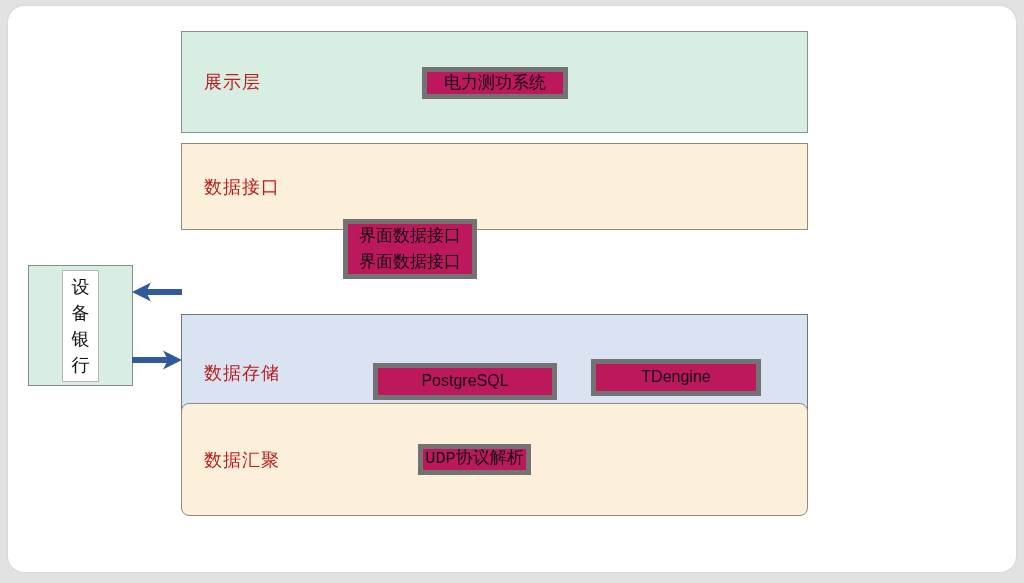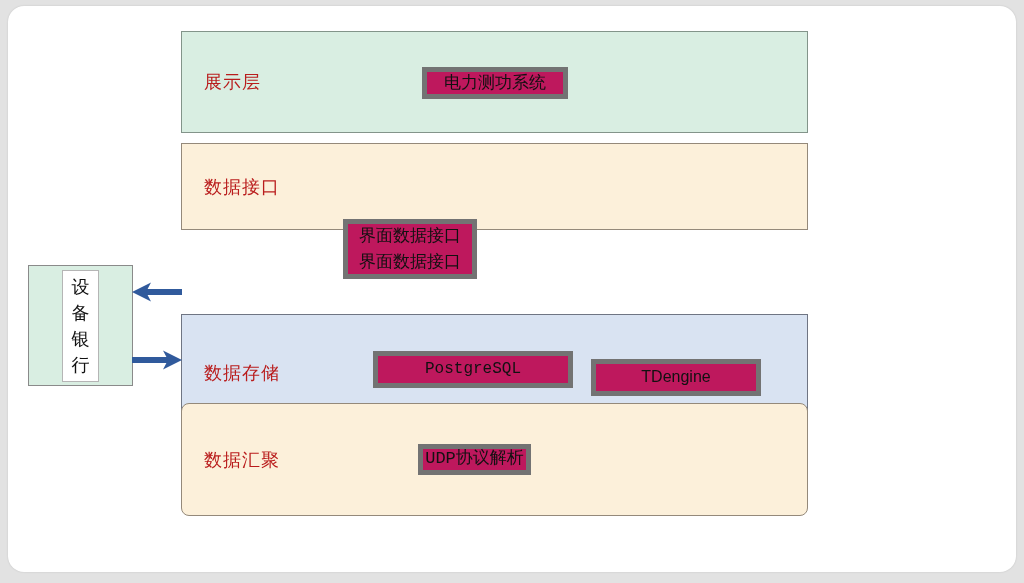--- a/index.html
+++ b/index.html
@@ -61,21 +61,21 @@
   <div class="layer" style="top: 143px; height: 87px; background-color: rgb(252, 240, 218); border-color: rgb(148, 137, 122);">
     <span class="layer-label">数据接口</span>
     <div class="node" style="left:161px;top:27px;width:134px;height:60px;margin-top:48px;">
       <span class="line">界面数据接口</span>
       <span class="line">界面数据接口</span>
     </div>
   </div>
 
   <div class="layer" style="top: 266px; height: 118px; background-color: rgb(217, 227, 242); border-color: rgb(111, 117, 131); margin-top: 48px;">
     <span class="layer-label">数据存储</span>
-    <div class="node" style="left:191px;top:36px;width:200px;height:37px;font-size:16px;font-family:Liberation Mono, monospace;">
+    <div class="node" style="left:191px;top:48px;width:184px;height:37px;font-size:16px;">
       <span class="line">PostgreSQL</span>
     </div>
     <div class="node" style="left:409px;top:44px;width:170px;height:37px;font-size:16px;">
       <span class="line">TDengine</span>
     </div>
   </div>
 
   <div class="layer" style="top: 403px; height: 113px; background-color: rgb(252, 240, 218); border-color: rgb(148, 137, 122); border-radius: 8px;">
     <span class="layer-label">数据汇聚</span>
     <div class="node" style="left:236px;top:40px;width:113px;height:31px;font-family:Liberation Mono, monospace;">

